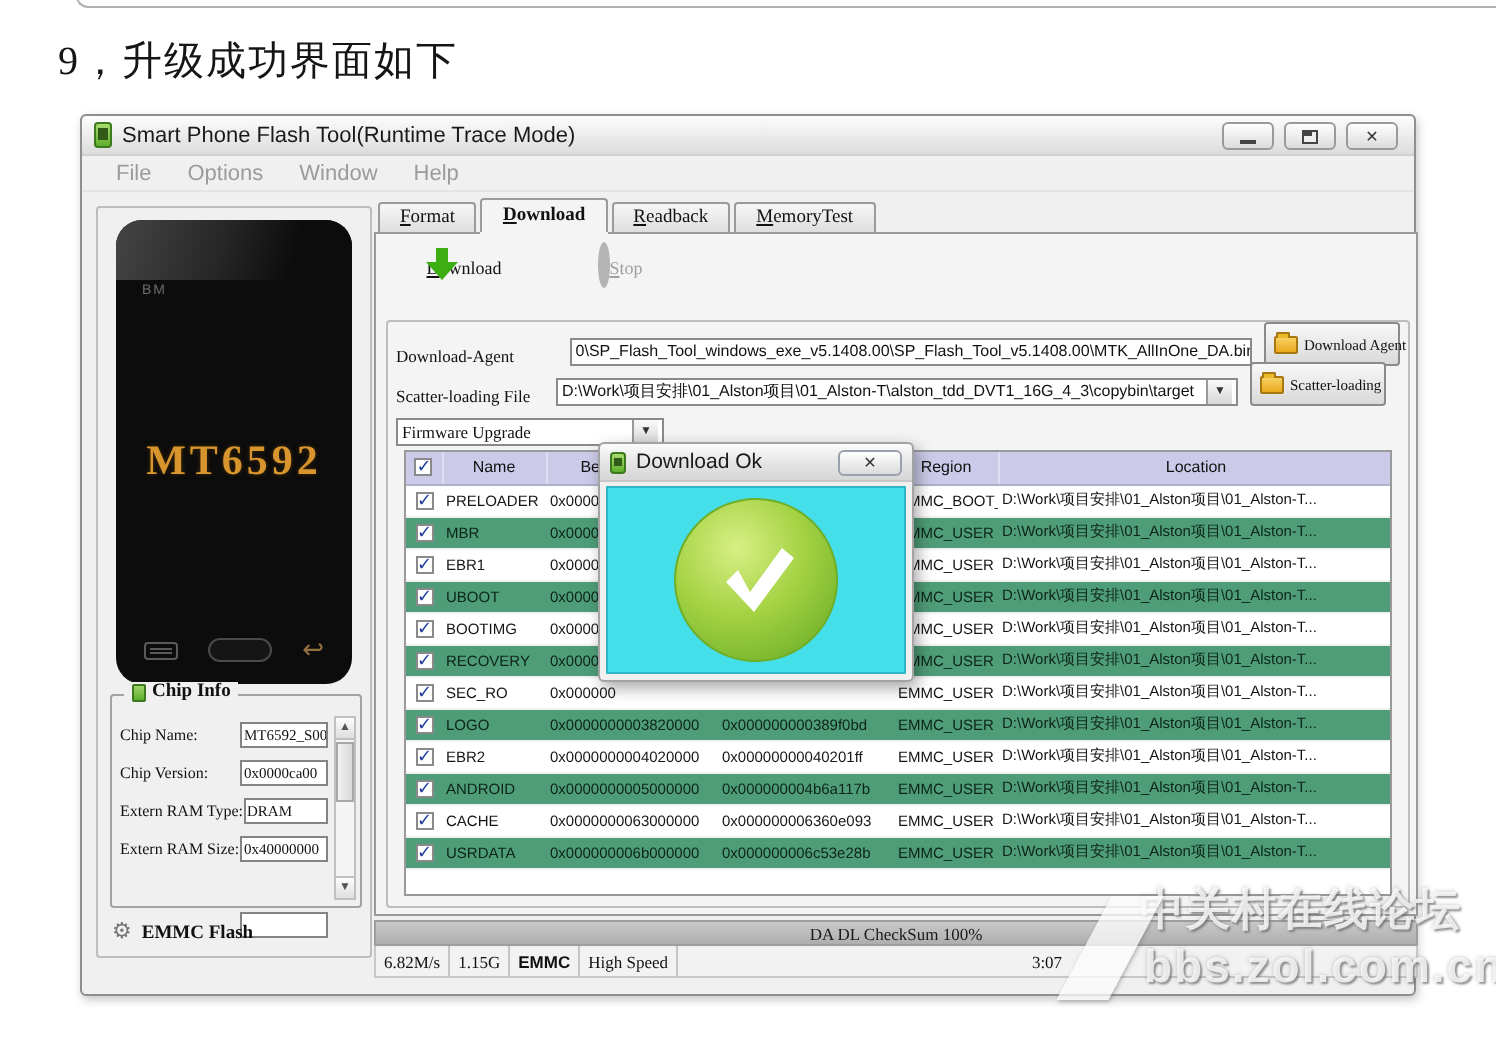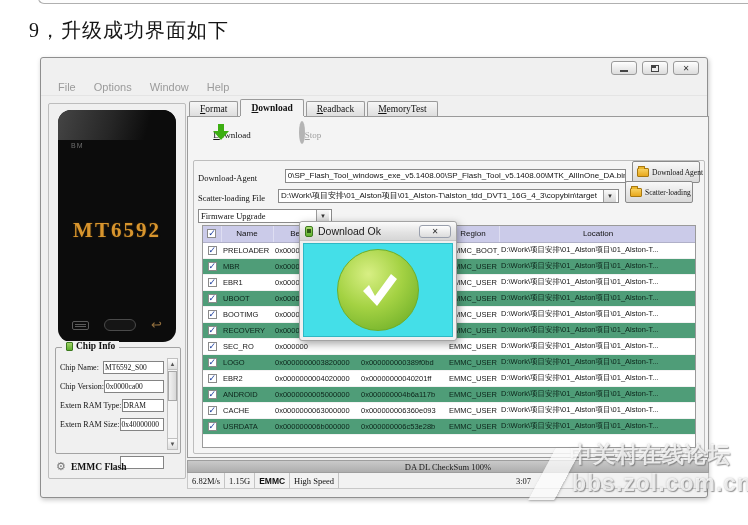--- a/index.html
+++ b/index.html
@@ -59,21 +59,21 @@
   #chipbox { position:absolute; left:6px; top:243px; width:126px; height:107px;
     border:1px solid #a3a3a3; border-radius:2px; }
   #chipbox-title { position:absolute; left:6px; top:-7px; background:#f0f0f0; padding:0 4px;
     font-size:9.5px; color:#111; display:flex; align-items:center; gap:3px;
     font-family:"Liberation Serif", serif; font-weight:bold; }
   .chip-icon { width:7px; height:9px; background:linear-gradient(#9fd468,#5fae2e);
     border:1px solid #3c7a1e; border-radius:1px; }
   #chip-fields { position:absolute; left:4px; top:10px; right:16px; bottom:0; overflow:hidden; }
   .chip-row { display:flex; align-items:center; height:19px; }
   .chip-label { flex:1; font-size:8px; color:#111; font-family:"Liberation Serif", serif; white-space:nowrap; }
-  .chip-value { width:61px; height:13px; background:#fff; border:1px solid #848484;
+  .chip-value { width:44px; height:13px; background:#fff; border:1px solid #848484;
     font-size:7.5px; color:#111; line-height:11px; padding:0 1px; overflow:hidden;
     white-space:nowrap; font-family:"Liberation Serif", serif; }
   .chip-extra { width:44px; height:13px; background:#fff; border:1px solid #848484; margin-left:auto; }
   #chip-scroll { position:absolute; right:2px; top:10px; width:11px; height:92px;
     background:#f4f4f4; border:1px solid #c0c0c0; }
   .scr-arrow { height:11px; display:flex; align-items:center; justify-content:center;
     font-size:6px; color:#555; background:linear-gradient(#fcfcfc,#dedede); border-bottom:1px solid #c0c0c0; }
   .scr-arrow.dn { position:absolute; bottom:0; left:0; right:0; border-top:1px solid #c0c0c0; border-bottom:none; }
   .scr-thumb { position:absolute; left:0; right:0; top:12px; height:30px;
     background:linear-gradient(90deg,#f2f2f2,#d8d8d8); border:1px solid #a8a8a8; }
@@ -184,20 +184,24 @@
 </head>
 <body>
 
 <div id="stage">
 
   <div id="prev-window-edge"></div>
   <div id="heading">9，升级成功界面如下</div>
 
   <div id="win">
 
+    <div id="titlebar">
+      <span class="app-icon"></span>
+      <span id="title-text">Smart Phone Flash Tool(Runtime Trace Mode)</span>
+    </div>
     <div id="win-controls">
       <span class="wc-btn">
           <span class="wc-min-glyph"></span>
         </span>
       <span class="wc-btn">
           <span class="wc-restore-glyph"></span>
         </span>
       <span class="wc-btn">
           <span>✕</span>
         </span>

